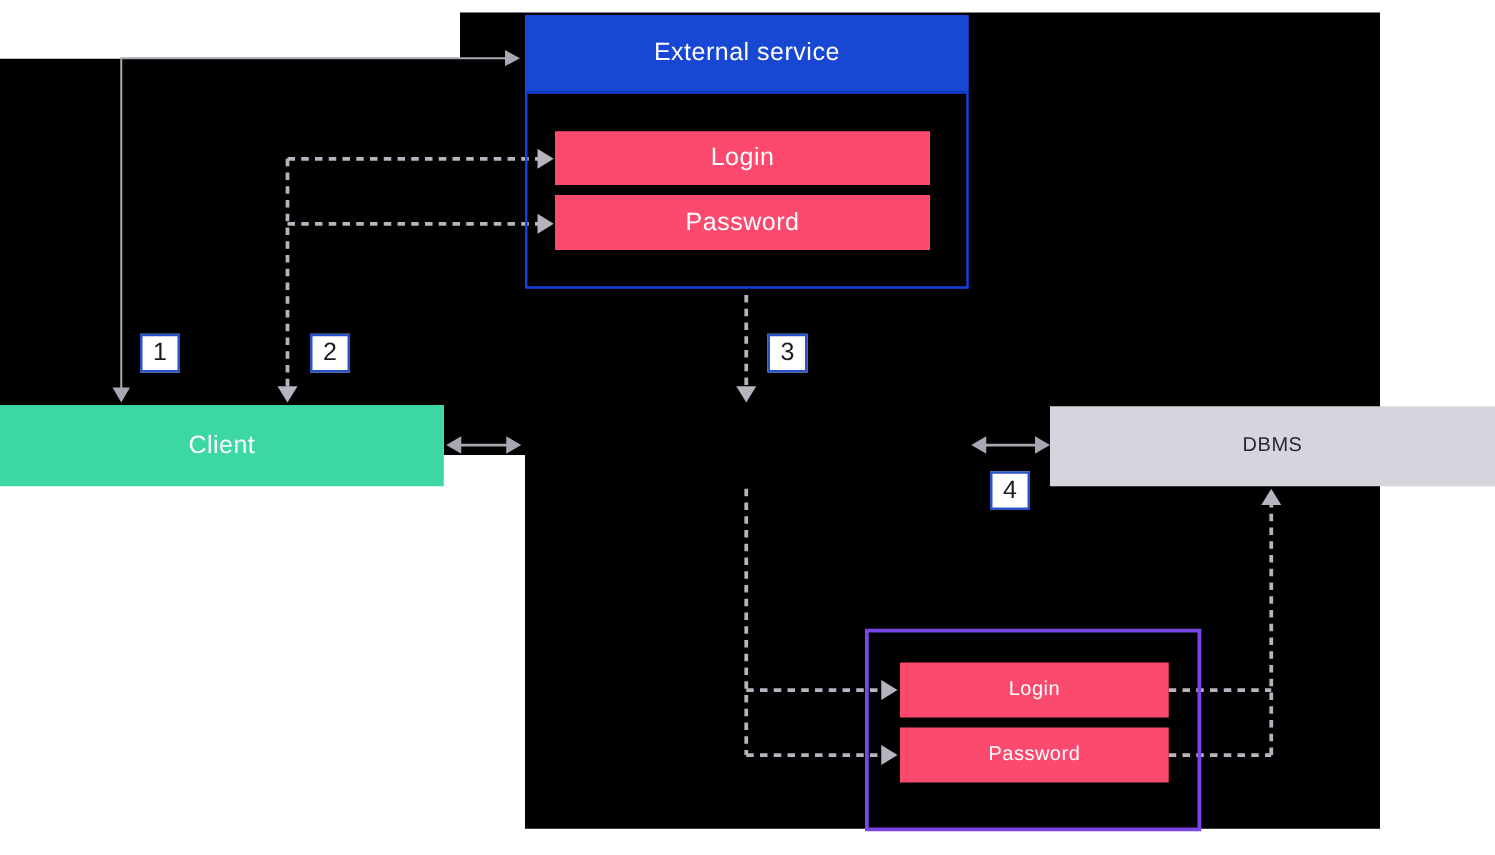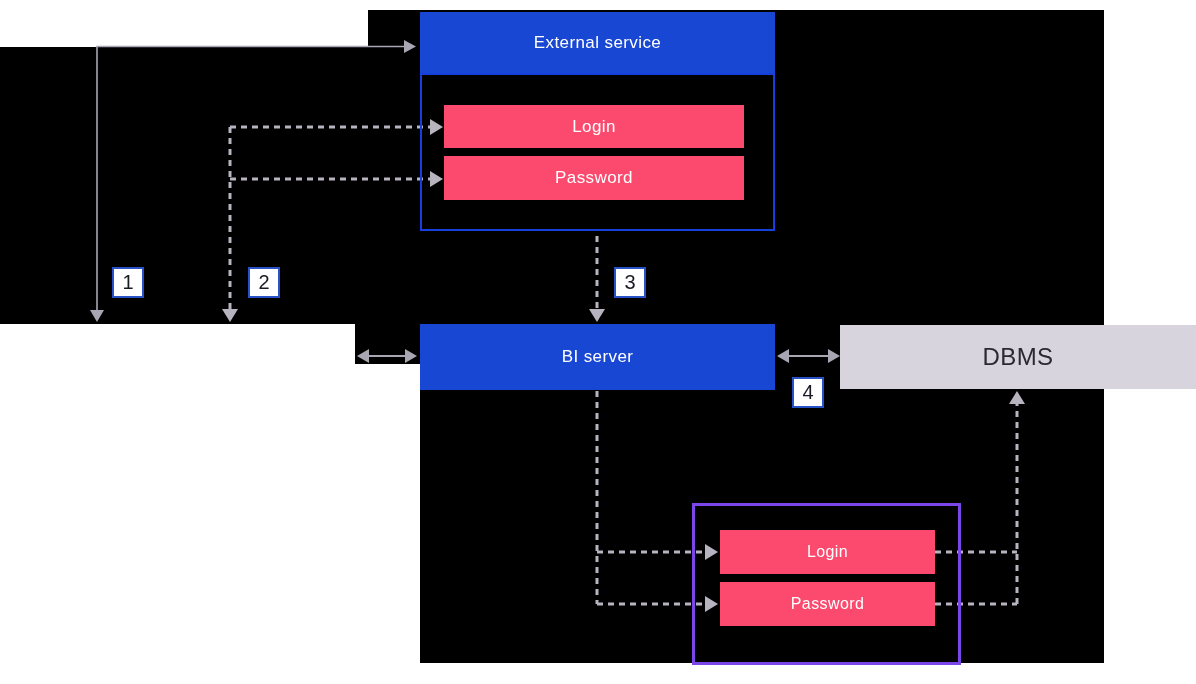--- a/index.html
+++ b/index.html
@@ -22,31 +22,31 @@
   .duplex-line { stroke: var(--color-arrow-solid); stroke-width: 2.2; fill: none; }
   .dashed-line { stroke: var(--color-arrow-dashed); stroke-width: 3; stroke-dasharray: 6 5; fill: none; }
   .solid-head  { fill: var(--color-arrow-solid); }
   .dashed-head { fill: var(--color-arrow-dashed); }
 
   .node {
     position: absolute;
     display: flex;
     align-items: center;
     justify-content: center;
-    font-size: 17px;
+    font-size: 20px;
     letter-spacing: 0.4px;
     color: #fff;
   }
   .node-ext-header  { left: 420px; top: 12px;  width: 355px; height: 61px; background: var(--color-blue); }
   .node-ext-frame   { left: 420px; top: 73px;  width: 351px; height: 154px; background: transparent; border: 2px solid var(--color-blue-border); }
   .node-ext-login   { left: 444px; top: 105px; width: 300px; height: 43px; background: var(--color-pink); }
   .node-ext-pass    { left: 444px; top: 156px; width: 300px; height: 44px; background: var(--color-pink); }
   .node-client      { left: 0;     top: 324px; width: 355px; height: 65px; background: var(--color-green); }
   .node-bi          { left: 420px; top: 324px; width: 355px; height: 66px; background: var(--color-blue); }
-  .node-dbms        { left: 840px; top: 325px; width: 356px; height: 64px; background: var(--color-dbms-fill); color: var(--color-dbms-ink); font-size: 24px; }
+  .node-dbms        { left: 840px; top: 325px; width: 356px; height: 64px; background: var(--color-dbms-fill); color: var(--color-dbms-ink); font-size: 16px; }
   .node-tech-header { left: 692px; top: 437px; width: 268px; height: 66px; background: var(--color-purple); }
   .node-tech-frame  { left: 692px; top: 503px; width: 263px; height: 156px; background: transparent; border: 3px solid var(--color-purple); }
   .node-tech-login  { left: 720px; top: 530px; width: 215px; height: 44px; background: var(--color-pink); font-size: 16px; }
   .node-tech-pass   { left: 720px; top: 582px; width: 215px; height: 44px; background: var(--color-pink); font-size: 16px; }
 
   .step {
     position: absolute;
     width: 28px; height: 27px;
     background: #fff;
     border: 2px solid var(--color-step-border);
@@ -123,22 +123,22 @@
     <span>External service</span>
   </div>
   <div class="node node-ext-frame"></div>
   <div class="node node-ext-login">
     <span>Login</span>
   </div>
   <div class="node node-ext-pass">
     <span>Password</span>
   </div>
 
-  <div class="node node-bi">
-    <span>BI server</span>
+  <div class="node node-client">
+    <span>Client</span>
   </div>
   <div class="node node-dbms">
     <span>DBMS</span>
   </div>
 
   <div class="node node-tech-frame"></div>
   <div class="node node-tech-login">
     <span>Login</span>
   </div>
   <div class="node node-tech-pass">

